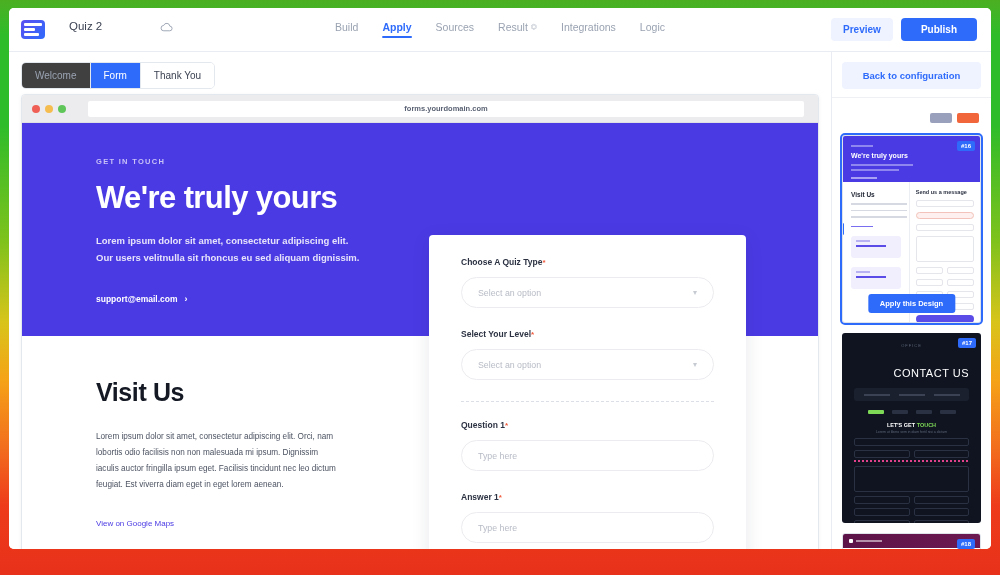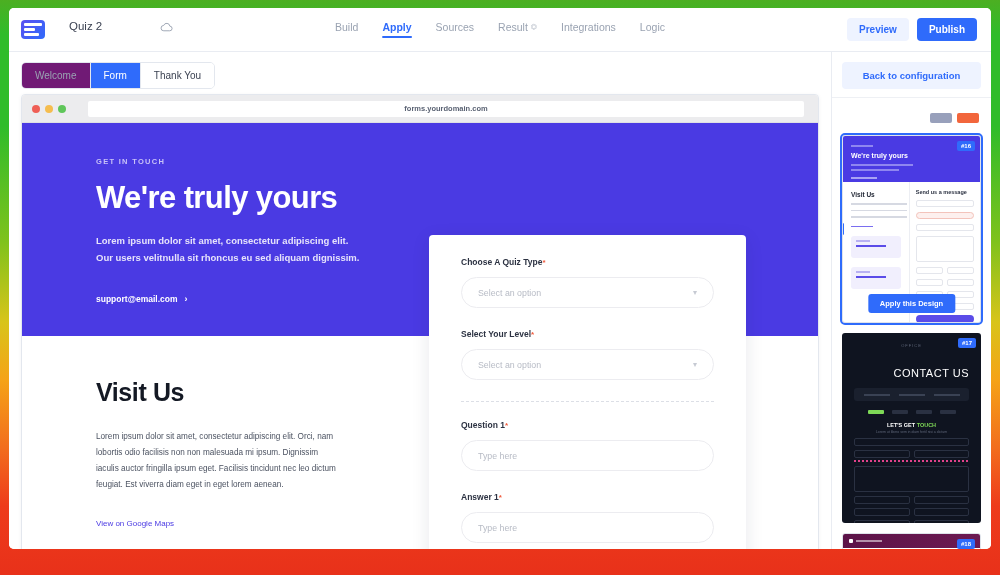--- a/index.html
+++ b/index.html
@@ -60,40 +60,40 @@
 
   .top-actions {
     position:absolute; right:14px; display:flex; gap:8px; align-items:center;
   }
   .btn-preview {
     font-size:10px; font-weight:bold; color:#2f6bfb; background:#eef3ff;
     border:none; border-radius:4px; padding:6px 12px; cursor:pointer;
   }
   .btn-publish {
     font-size:10px; font-weight:bold; color:#fff; background:#2f6bfb;
-    border:none; border-radius:4px; padding:6px 12px; cursor:pointer;
+    border:none; border-radius:4px; padding:6px 20px; cursor:pointer;
   }
 
   
   .body-split { display:flex; height: 497px; }
   .canvas-col { width: 822px; position:relative; background:#fff; }
   .side-col {
     width: 160px; border-left:1px solid #e9ecf2; background:#fff;
     position:relative; overflow:hidden;
   }
 
   
   .tabs {
     margin: 10px 0 0 12px; display:inline-flex;
     border:1px solid #e3e7ee; border-radius:5px; overflow:hidden;
     background:#fff;
   }
   .tab {
     font-size:10px; padding: 7px 13px; cursor:pointer; color:#9aa3b2;
-    background:#701a75; border-right:1px solid #e3e7ee;
+    background:#404040; border-right:1px solid #e3e7ee;
   }
   .tab.active { background:#2f6bfb; color:#fff; }
   .tab.plain { background:#fff; color:#3b4252; border-right:none; }
 
   
   .browser {
     position:absolute; left:12px; right:12px; top: 42px; bottom:-10px;
     border:1px solid #e3e7ee; border-radius:4px 4px 0 0; overflow:hidden;
     background:#fff; box-shadow: 0 1px 4px rgba(20,30,60,.05);
   }

